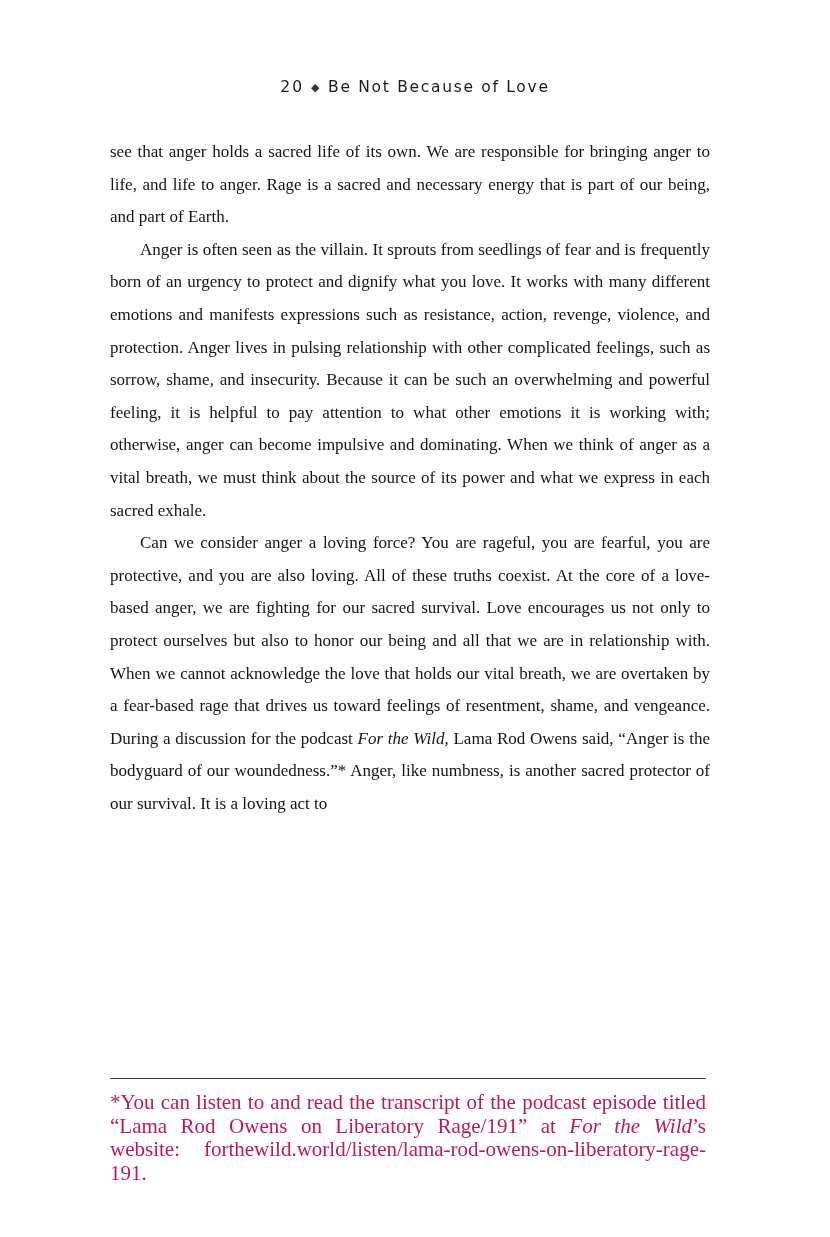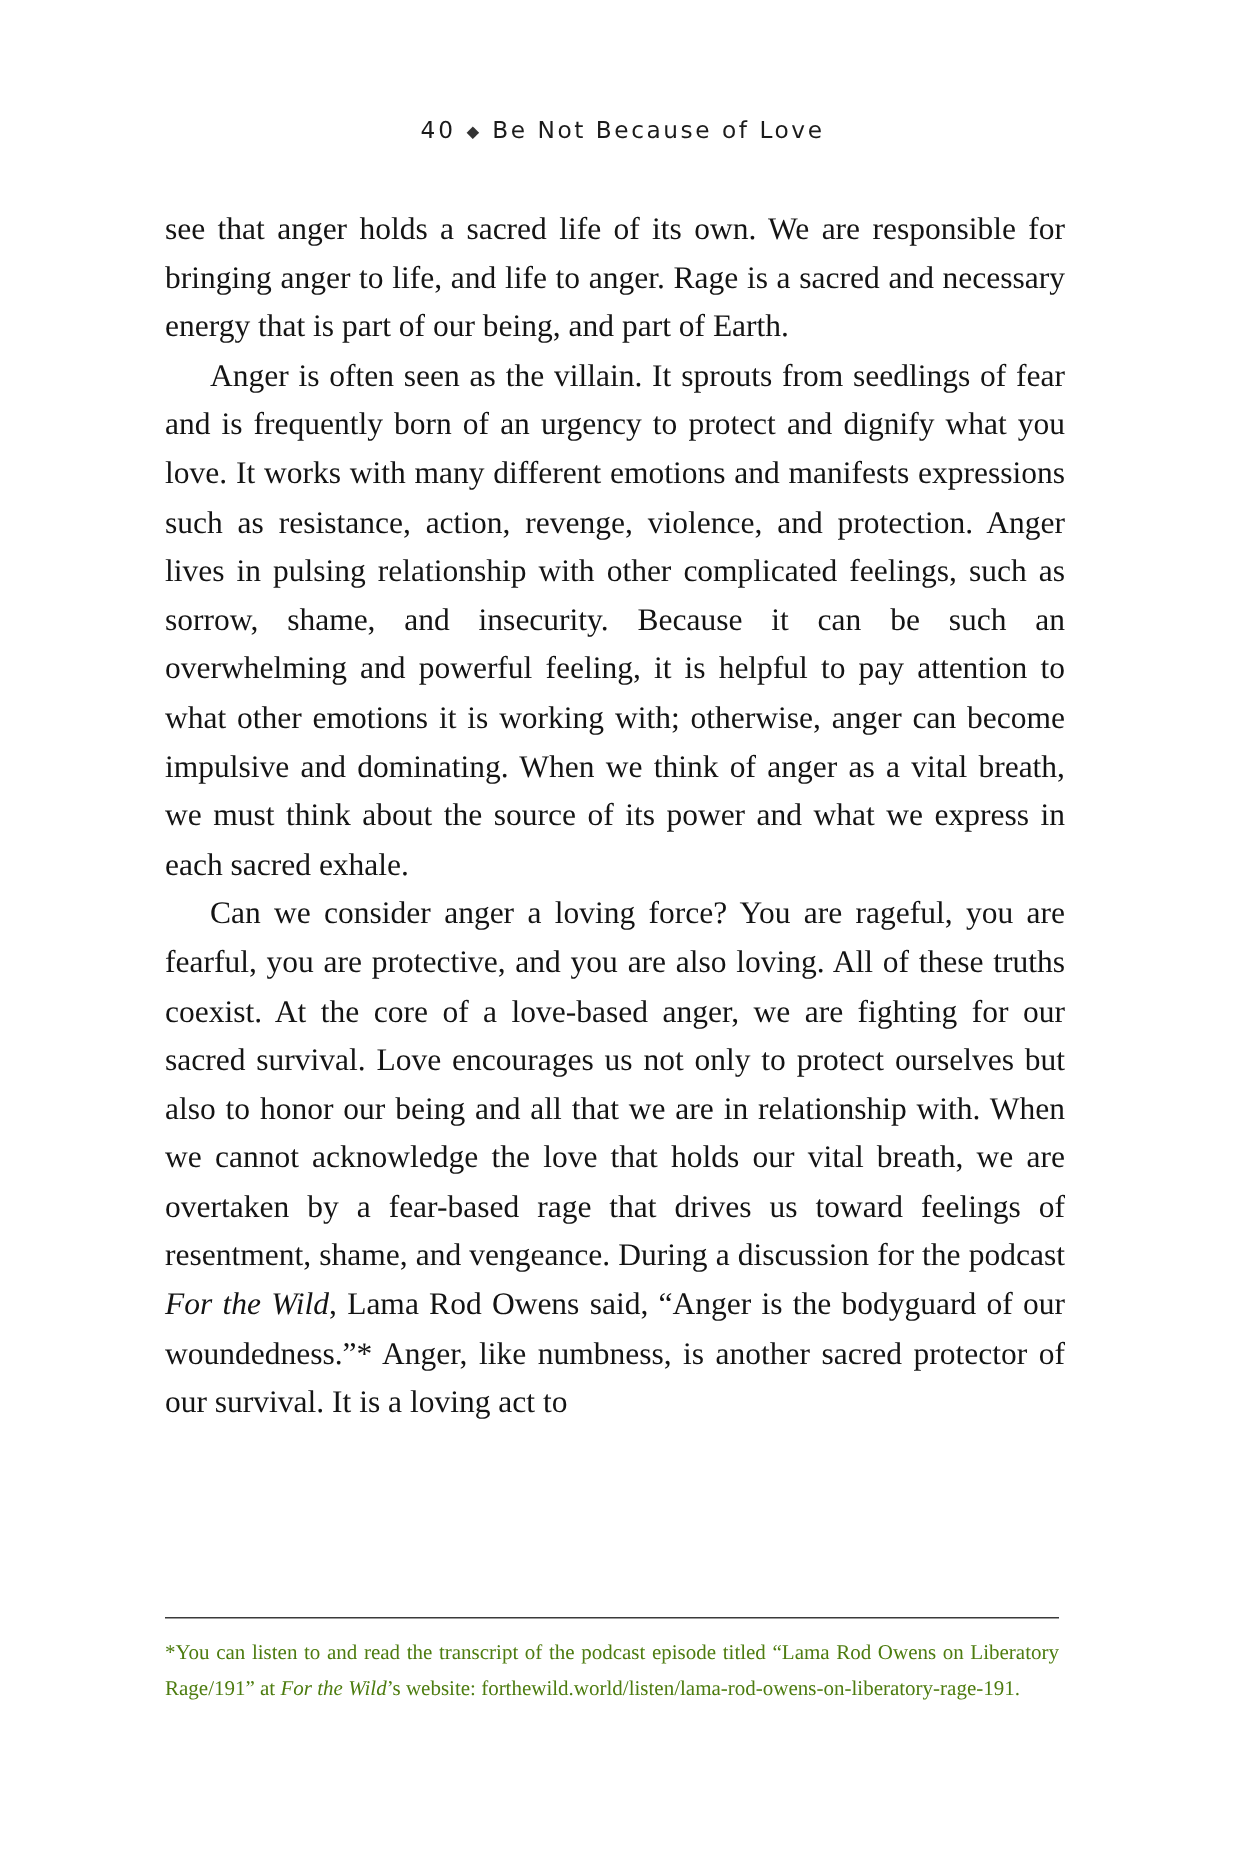--- a/index.html
+++ b/index.html
@@ -39,21 +39,21 @@
     vertical-align: middle;
     padding: 0 7px;
     color: #333;
   }
   .running-head .book-title {
     letter-spacing: 1.7px;
   }
   .body-text {
     margin: 40px 110px 0 110px;
     width: 600px;
-    font-size: 21px;
+    font-size: 17px;
     line-height: 32.6px;
     text-align: justify;
     text-justify: inter-word;
     color: #141414;
     font-family: "Liberation Serif", serif;
   }
   .body-text p {
     margin: 0;
   }
   .body-text p.indent {
@@ -68,36 +68,36 @@
     top: 1000px;
     width: 596px;
   }
   .footnote-rule {
     border: 0;
     border-top: 1px solid #3a3a3a;
     margin: 0 0 12px 0;
     width: 596px;
   }
   .footnote {
-    font-size: 14px;
+    font-size: 21px;
     line-height: 23.5px;
     text-align: justify;
-    color: #4d7c0f;
+    color: #be185d;
   }
   .footnote em {
     font-style: italic;
   }
 </style>
 </head>
 <body>
 
 <div class="page">
 
   <div class="running-head">
-    <span class="page-number">40</span><span class="sep">◆</span><span class="book-title">Be Not Because of Love</span>
+    <span class="page-number">20</span><span class="sep">◆</span><span class="book-title">Be Not Because of Love</span>
   </div>
 
   <div class="body-text">
       <p><span>see that anger holds a sacred life of its own. We are responsible for bringing anger to life, and life to anger. Rage is a sacred and necessary energy that is part of our being, and part of Earth.</span></p>
       <p class="indent"><span>Anger is often seen as the villain. It sprouts from seedlings of fear and is frequently born of an urgency to protect and dignify what you love. It works with many different emotions and manifests expressions such as resistance, action, revenge, violence, and protection. Anger lives in pulsing relationship with other complicated feelings, such as sorrow, shame, and insecurity. Because it can be such an overwhelming and powerful feeling, it is helpful to pay attention to what other emotions it is working with; otherwise, anger can become impulsive and dominating. When we think of anger as a vital breath, we must think about the source of its power and what we express in each sacred exhale.</span></p>
       <p class="indent"><span>Can we consider anger a loving force? You are rageful, you are fearful, you are protective, and you are also loving. All of these truths coexist. At the core of a love-based anger, we are fighting for our sacred survival. Love encourages us not only to protect ourselves but also to honor our being and all that we are in relationship with. When we cannot acknowledge the love that holds our vital breath, we are overtaken by a fear-based rage that drives us toward feelings of resentment, shame, and vengeance. During a discussion for the podcast </span><em>For the Wild</em><span>, Lama Rod Owens said, “Anger is the bodyguard of our woundedness.”* Anger, like numbness, is another sacred protector of our survival. It is a loving act to</span></p>
     </div>
 
   <div class="footnote-wrap">
     <hr class="footnote-rule">

